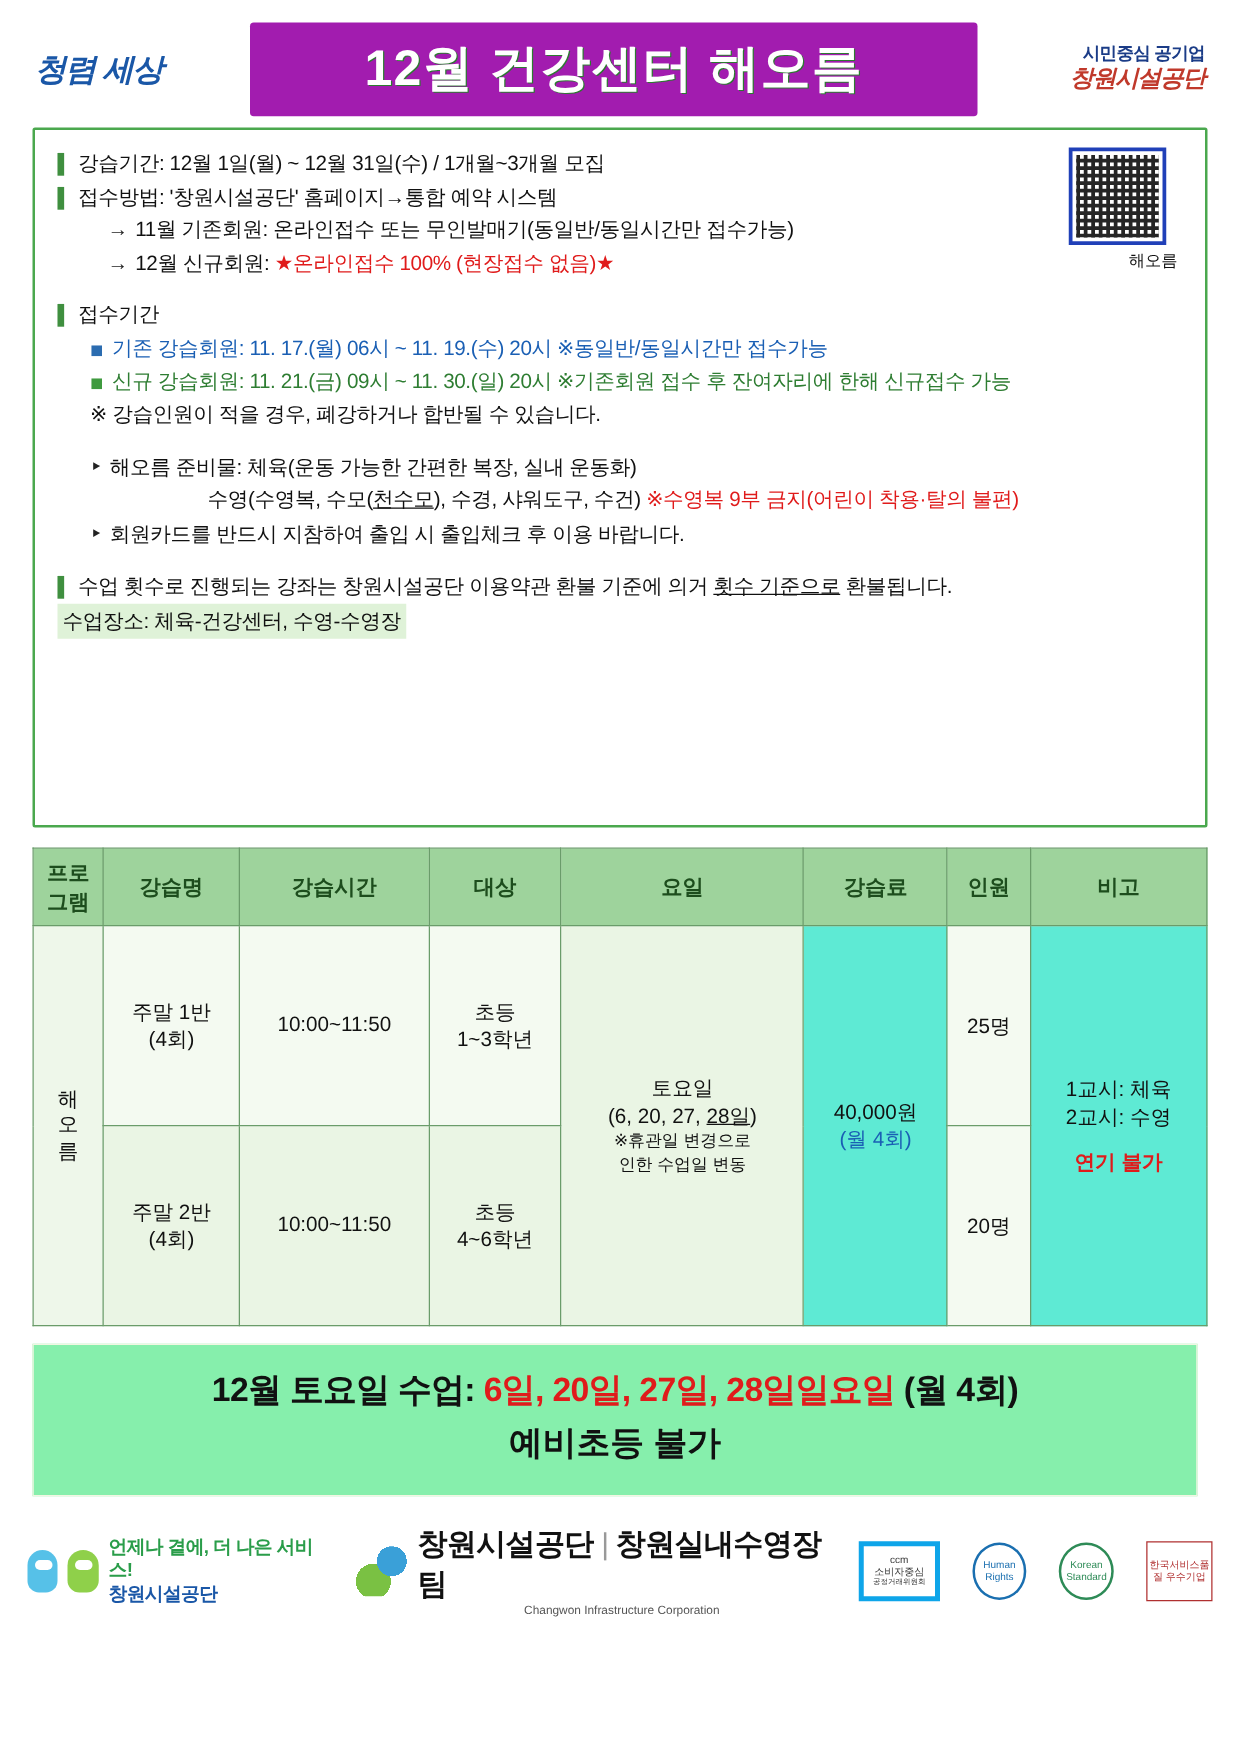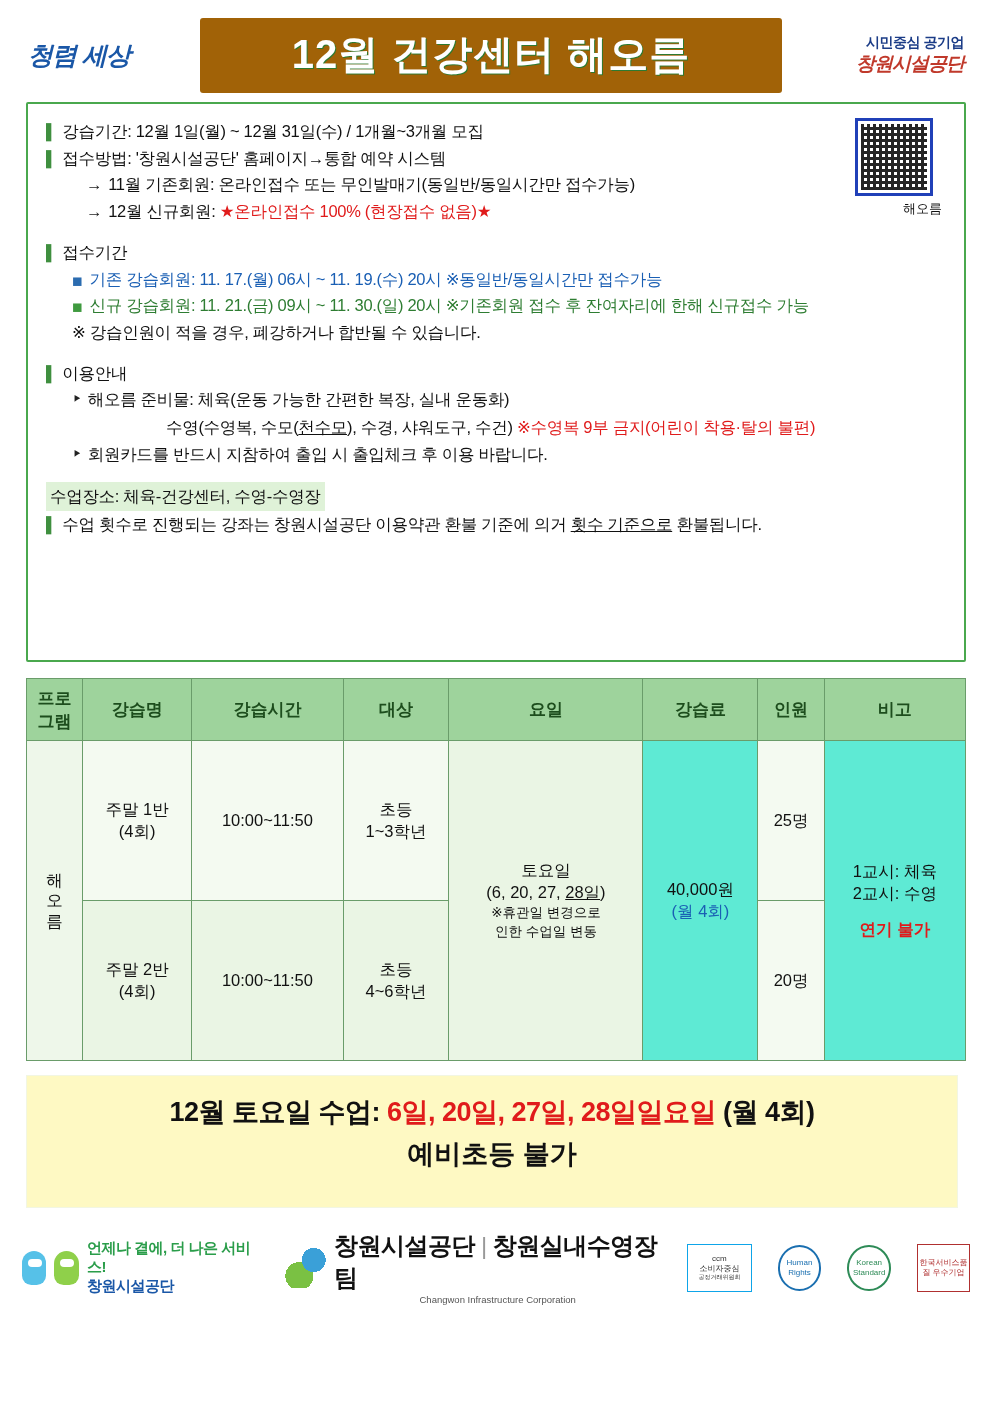--- a/index.html
+++ b/index.html
@@ -13,21 +13,21 @@
     overflow: hidden;
   }
   .page { position: relative; width: 992px; height: 1403px; padding: 0 22px; }
 
   
   .header { display:flex; align-items:center; justify-content:space-between; height: 96px; padding: 14px 6px 0 6px; }
   .logo-left { width: 160px; display:flex; align-items:center; gap:4px; }
   .logo-left .cw-text { font-size: 25px; font-weight: bold; color:#1a57a7; font-style: italic; letter-spacing:-1px;}
   .title-band {
     flex: 1; margin: 0 12px;
-    background: #a16207;
+    background: #a21caf;
     border-radius: 3px;
     text-align:center;
     padding: 9px 0 11px 0;
   }
   .title-band h1 {
     margin:0; color:#fff; font-size: 40px; font-weight: bold; letter-spacing: 1px;
     text-shadow: 1px 1px 0 #2d7a31;
   }
   .logo-right { width: 170px; text-align:right; line-height:1.25; }
   .logo-right .r1 { font-size: 14px; font-weight:bold; color:#1b3c87; letter-spacing:-0.5px;}
@@ -85,42 +85,42 @@
   }
   td.prog { background:#eef7ea; width:56px; font-size:17px; line-height:1.25; }
   td.cell-a { background:#f4faf1; }
   td.cell-b { background:#eaf5e4; }
   td.cell-c { background:#5eead4; }
   .sm { font-size:13.5px; line-height:1.35; }
   .rednote { color:#e01b1b; font-weight:bold; }
 
   
   .footnote {
-    margin: 14px 12px 0 4px; background:#fef9c3; border:1px solid #f2f6e2;
-    text-align:center; padding: 18px 0 35px 0;
+    margin: 14px 12px 0 4px; background:#86efac; border:1px solid #f2f6e2;
+    text-align:center; padding: 18px 0 24px 0;
   }
   .footnote .l1 { font-size: 27px; font-weight:bold; letter-spacing:-0.5px;}
   .footnote .l2 { font-size: 27px; font-weight:bold; margin-top:6px; }
 
   
   .bottom { display:flex; align-items:center; justify-content:center; gap:26px; margin-top: 22px; }
   .bl-item { display:flex; align-items:center; gap:8px; }
   .mascot { width:26px;height:34px;background:#8fd04a;border-radius:13px 13px 10px 10px; position:relative;}
   .mascot.b { background:#56c1e8; }
   .mascot::after{content:"";position:absolute;left:6px;top:8px;width:14px;height:8px;border-radius:4px;background:#fff;}
   .bl-text1 { font-size:15px; font-weight:bold; color:#2a9d4a; letter-spacing:-0.5px;}
   .bl-text2 { font-size:15px; font-weight:bold; color:#1a57a7; letter-spacing:-0.5px;}
   .swoosh { width:44px;height:40px;background:
       radial-gradient(circle at 70% 30%, #3aa0d8 0 12px, transparent 12px),
       radial-gradient(circle at 35% 70%, #7ac143 0 14px, transparent 14px);
   }
   .corp { font-size:24px;font-weight:bold;color:#111; letter-spacing:-0.5px;}
   .corp .divider { color:#999; font-weight:normal; margin:0 6px;}
   .corp-sub { font-size:9.5px; color:#555; letter-spacing:0;text-align:center; }
-  .cert { width:68px;height:48px;border:1px solid #0ea5e9; display:flex;flex-direction:column;align-items:center;justify-content:center; font-size:8px; color:#333; text-align:center; line-height:1.2;}
+  .cert { width:68px;height:48px;border:4px solid #0ea5e9; display:flex;flex-direction:column;align-items:center;justify-content:center; font-size:8px; color:#333; text-align:center; line-height:1.2;}
   .cert.circ { border-radius:50%; width:46px;height:46px; border:2px solid #1a6fb0; color:#1a6fb0;}
   .cert.green { border-radius:50%; width:46px;height:46px; border:2px solid #2e8b57; color:#2e8b57;}
   .cert.ribbon { border:1px solid #b03030; width:56px;height:48px; color:#b03030;}
 </style>
 </head>
 <body>
 
 <div class="page">
 
   <div class="header">
@@ -152,29 +152,28 @@
 
     <div class="spacer"></div>
 
     <div class="line bullet-sq"><span>접수기간</span></div>
     <div class="line ind1 sq-blue blue"><span>기존 강습회원: 11. 17.(월) 06시 ~ 11. 19.(수) 20시 ※동일반/동일시간만 접수가능</span></div>
     <div class="line ind1 sq-green green-t"><span>신규 강습회원: 11. 21.(금) 09시 ~ 11. 30.(일) 20시 ※기존회원 접수 후 잔여자리에 한해 신규접수 가능</span></div>
     <div class="line ind1"><span>※ 강습인원이 적을 경우, 폐강하거나 합반될 수 있습니다.</span></div>
 
     <div class="spacer"></div>
 
-    <div class="line bullet-sq"><span>이용안내</span></div>
     <div class="line ind1 tri"><span>해오름 준비물: 체육(운동 가능한 간편한 복장, 실내 운동화)</span></div>
     <div class="line ind3"><span>수영(수영복, 수모(</span><span class="ul">천수모</span><span>), 수경, 샤워도구, 수건) </span><span class="red">※수영복 9부 금지(어린이 착용·탈의 불편)</span></div>
     <div class="line ind1 tri"><span>회원카드를 반드시 지참하여 출입 시 출입체크 후 이용 바랍니다.</span></div>
 
     <div class="spacer"></div>
 
+    <div class="line bullet-sq"><span>수업 횟수로 진행되는 강좌는 창원시설공단 이용약관 환불 기준에 의거 </span><span class="ul">횟수 기준으로</span><span> 환불됩니다.</span></div>
     <div class="line"><span class="green-strip">수업장소: 체육-건강센터, 수영-수영장</span></div>
-    <div class="line bullet-sq"><span>수업 횟수로 진행되는 강좌는 창원시설공단 이용약관 환불 기준에 의거 </span><span class="ul">횟수 기준으로</span><span> 환불됩니다.</span></div>
   </div>
 
   <table class="courses">
     <thead>
       <tr>
         <th>
           <div>프로</div>
           <div>그램</div>
         </th>
         <th>강습명</th>

